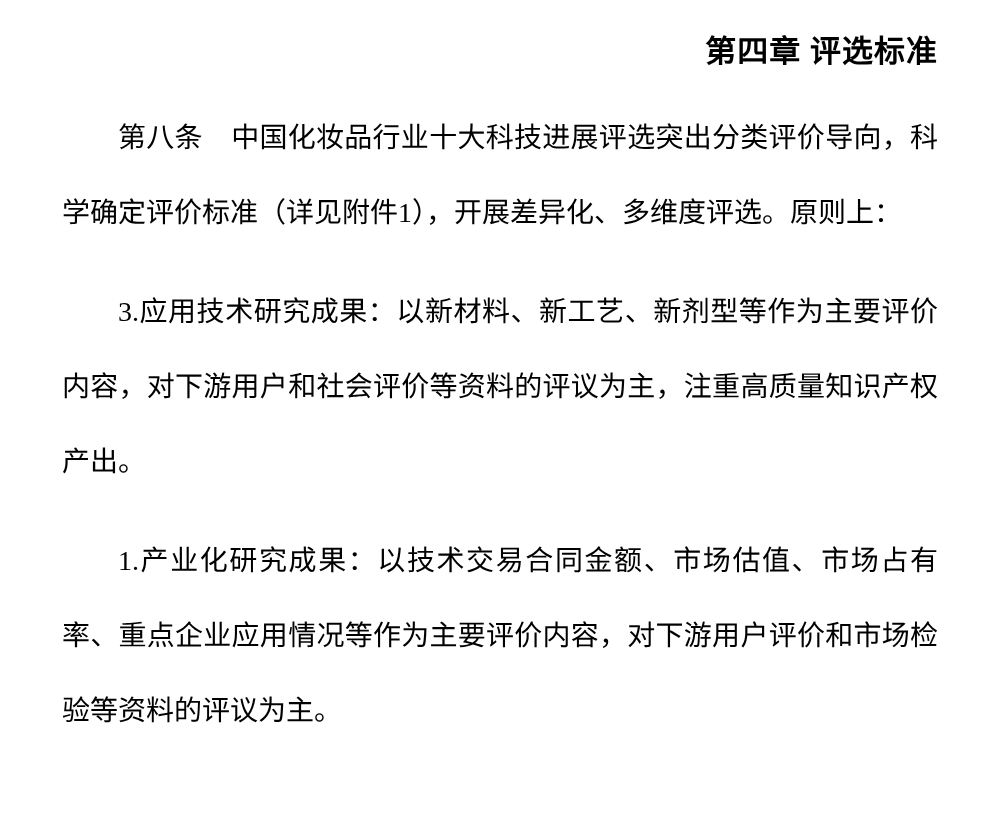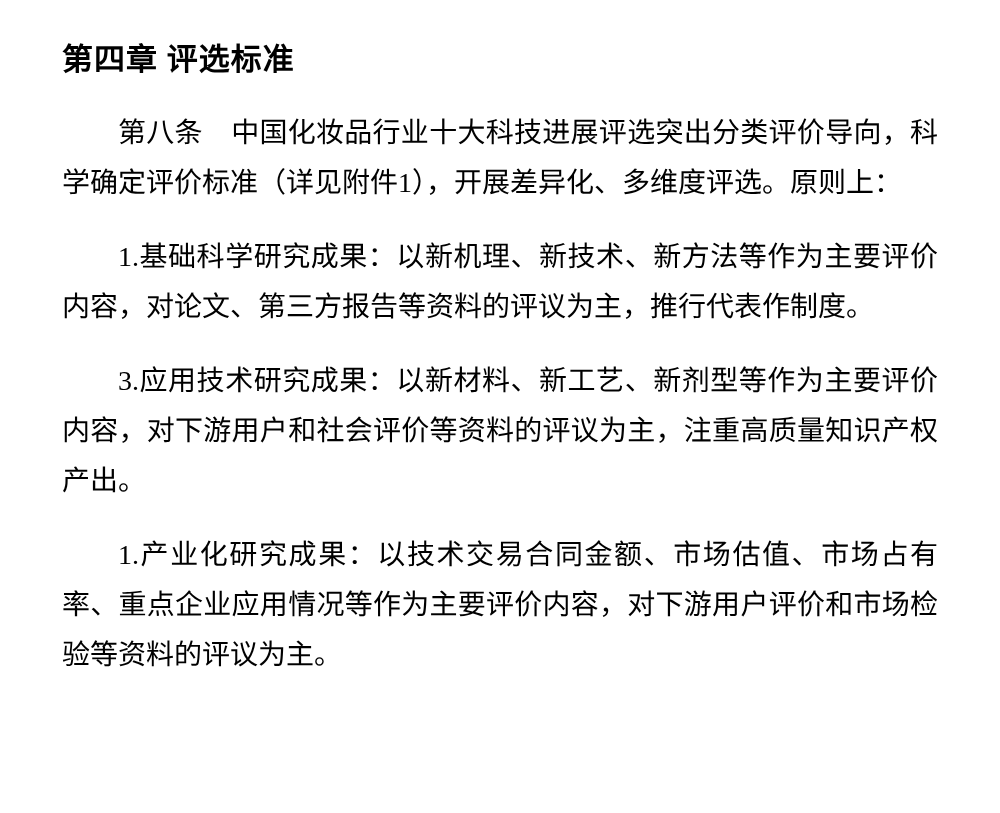--- a/index.html
+++ b/index.html
@@ -17,43 +17,42 @@
   .page {
     box-sizing: border-box;
     width: 1000px;
     height: 813px;
     padding: 24px 62px 20px 62px;
     background: #ffffff;
   }
   .doc-title {
     font-size: 31px;
     font-weight: bold;
-    text-align: left;
+    text-align: right;
     line-height: 40px;
-    margin: 16px 0 28px 0;
+    margin: 8px 0 28px 0;
     letter-spacing: 1px;
   }
   .doc-body p {
     font-size: 28px;
-    line-height: 50px;
+    line-height: 75px;
     margin: 0;
     text-align: justify;
     text-justify: inter-ideograph;
     text-indent: 2em;
     word-break: break-all;
   }
   .doc-body p + p {
     margin-top: 24px;
   }
 </style>
 </head>
 <body>
 
 <div class="page">
   <h1 class="doc-title">第四章 评选标准</h1>
 
   <div class="doc-body">
     <p>第八条　中国化妆品行业十大科技进展评选突出分类评价导向，科学确定评价标准（详见附件1），开展差异化、多维度评选。原则上：</p>
-    <p>1.基础科学研究成果：以新机理、新技术、新方法等作为主要评价内容，对论文、第三方报告等资料的评议为主，推行代表作制度。</p>
     <p>3.应用技术研究成果：以新材料、新工艺、新剂型等作为主要评价内容，对下游用户和社会评价等资料的评议为主，注重高质量知识产权产出。</p>
     <p>1.产业化研究成果：以技术交易合同金额、市场估值、市场占有率、重点企业应用情况等作为主要评价内容，对下游用户评价和市场检验等资料的评议为主。</p>
   </div>
 </div>
 
 </body></html>

